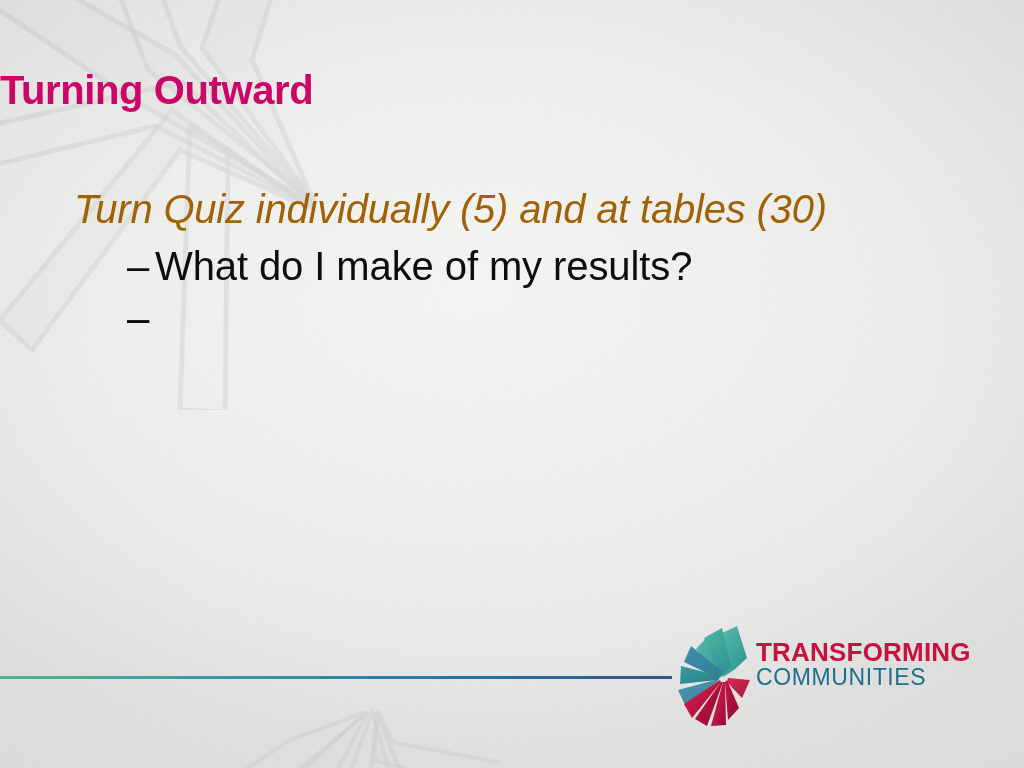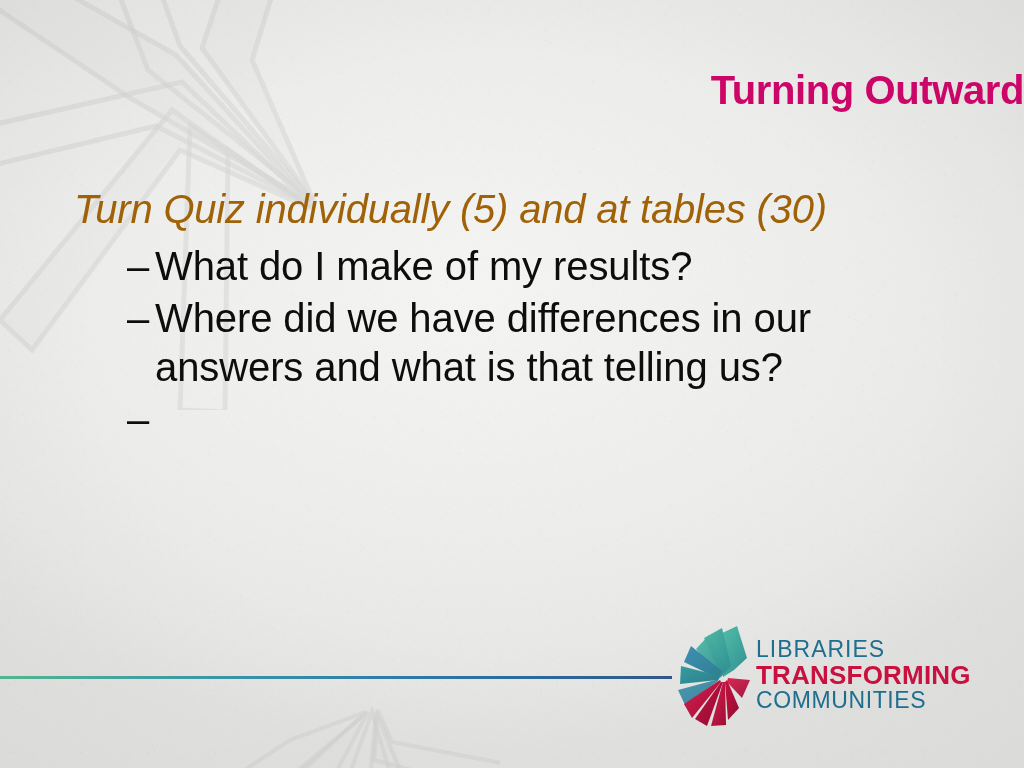--- a/index.html
+++ b/index.html
@@ -73,21 +73,21 @@
     width: 330px; height: 300px;
     opacity: .26;
   }
   .wm svg { width: 100%; height: 100%; display: block; }
 
   
   .title {
     position: absolute;
     left: 0; right: 0;
     top: 68px;
-    text-align: right;
+    text-align: left;
     font-size: 40px;
     font-weight: bold;
     letter-spacing: -0.4px;
     line-height: 1.1;
     color: #cc0668;
   }
 
   
   .body {
     position: absolute;
@@ -239,21 +239,20 @@
 
     <div class="bullets">
 
       <div class="bullet">
         <span class="dash">–</span>
         <span>What do I make of my results?</span>
       </div>
 
       <div class="bullet wrap">
         <span class="dash">–</span>
-        <span>Where did we have differences in our answers and what is that telling us?</span>
       </div>
 
       <div class="bullet wrap">
         <span class="dash">–</span>
       </div>
 
     </div>
   </div>
 
   <div class="rule"></div>
@@ -306,20 +305,19 @@
           <path d="M47 60 L31 104 L19 97 L45 60 Z" fill="url(#gRed2)"></path>
           <path d="M49 60 L50 103 L35 104 L47 60 Z" fill="url(#gRed)"></path>
           <path d="M51 58 L63 86 L52 98 L49 60 Z" fill="url(#gRed2)"></path>
 
           <path d="M52 56 L74 58 L66 76 L51 60 Z" fill="url(#gRed)" opacity=".95"></path>
         </g>
       </svg>
     </div>
 
     <div class="logo-text">
-      <div class="logo-line logo-libraries">LIBRARIES</div>
       <div class="logo-line logo-transforming">TRANSFORMING</div>
       <div class="logo-line logo-communities">COMMUNITIES</div>
     </div>
 
   </div>
 
 </div>
 
 </body></html>

